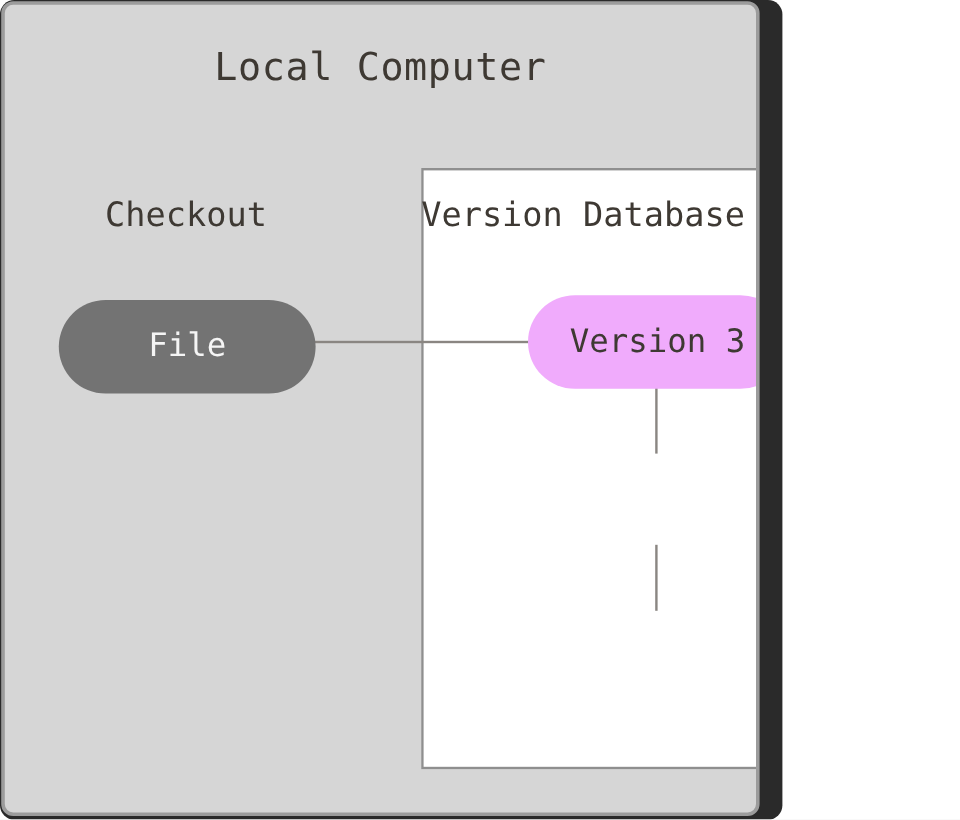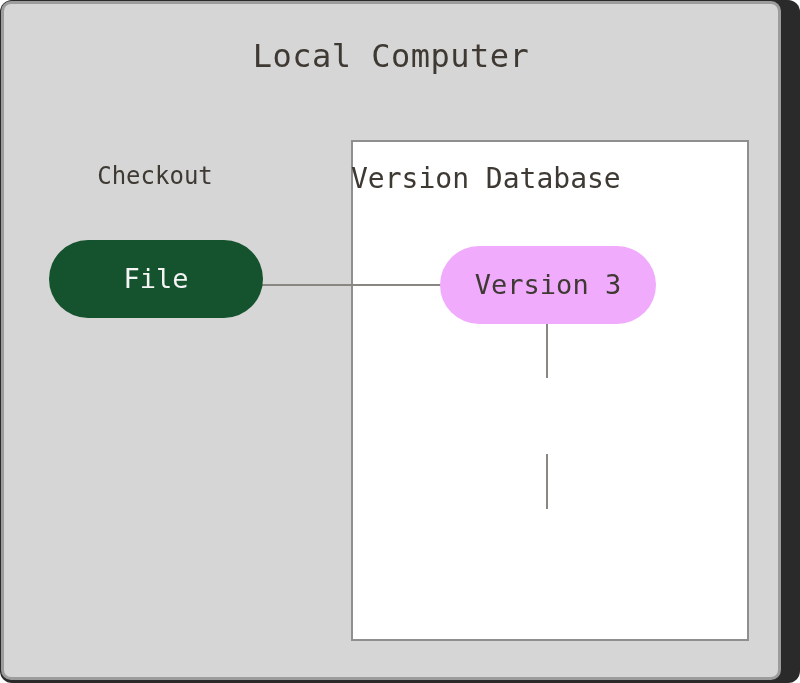--- a/index.html
+++ b/index.html
@@ -3,21 +3,21 @@
 <meta charset="utf-8">
 <style>
   html, body {
     margin: 0;
     padding: 0;
     background: #ffffff;
   }
   * { box-sizing: border-box; }
 
   .outer {
-    width: 800px;
+    width: 652px;
     height: 683px;
     background: #2a2a2a;
     border-radius: 12px;
     padding: 1px 19px 3px 1px;
     position: relative;
     font-family: "DejaVu Sans Mono", "Liberation Mono", monospace;
   }
 
   .frame {
     position: relative;
@@ -40,21 +40,21 @@
     letter-spacing: 0.5px;
     z-index: 3;
   }
 
   .checkout-label {
     position: absolute;
     left: 48px;
     top: 158px;
     width: 206px;
     text-align: center;
-    font-size: 24px;
+    font-size: 28px;
     color: #3e3933;
     z-index: 3;
   }
 
   .vdb-box {
     position: absolute;
     left: 347px;
     top: 136px;
     width: 398px;
     height: 501px;
@@ -79,23 +79,23 @@
     height: 78px;
     border-radius: 39px;
     text-align: center;
     line-height: 78px;
     font-size: 27px;
     z-index: 3;
   }
 
   .file-pill {
     left: 45px;
-    top: 236px;
+    top: 246px;
     width: 214px;
-    background: #14532d;
+    background: #737373;
     color: #f5f5f5;
   }
 
   .version-pill {
     left: 436px;
     width: 216px;
     background: #f0abfc;
     color: #3e3933;
   }
   .v3 { top: 242px; }

